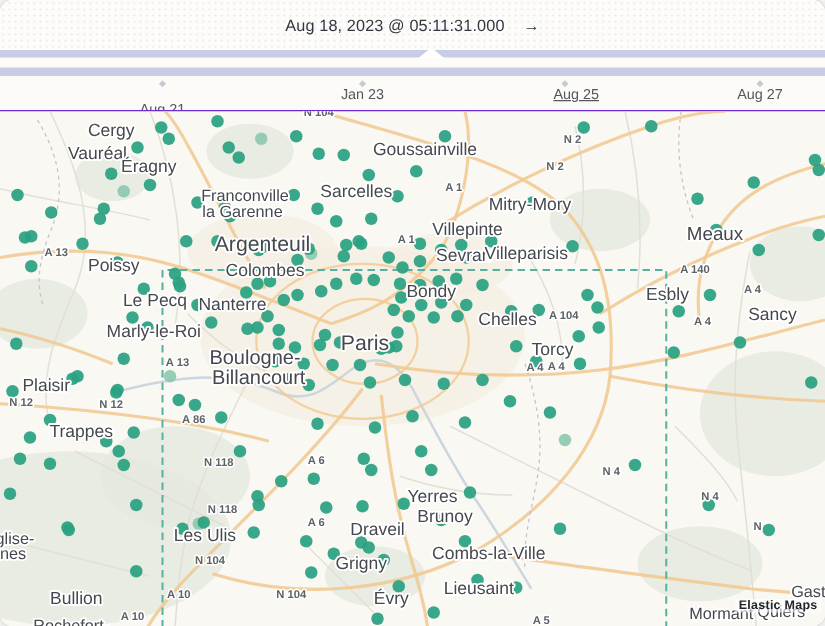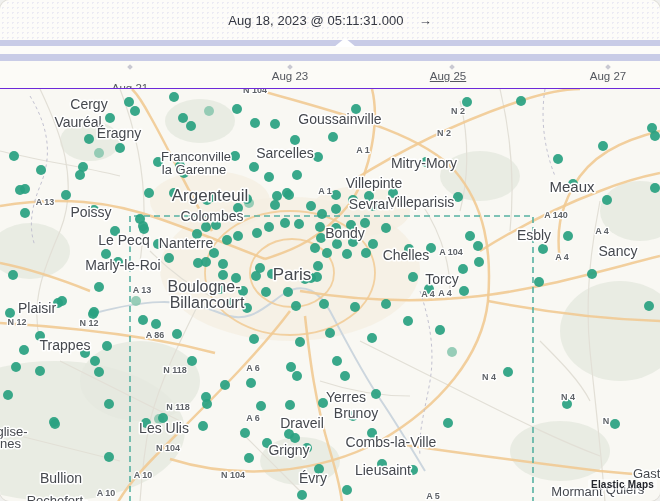--- a/index.html
+++ b/index.html
@@ -52,23 +52,23 @@
   <div class="strip strip1">
     <div class="caret"></div>
   </div>
   <div class="gap"></div>
   <div class="strip strip2"></div>
 
   <div class="axis dotted" id="axis">
       <div class="tick" style="left: 128px;"></div>
       <div class="tick-label" style="left: 130px; margin-top: 12px;">Aug 21</div>
       <div class="tick" style="left: 288px;"></div>
-      <div class="tick-label" style="left: 290px;">Aug 23</div>
+      <div class="tick-label" style="left: 290px;">Jan 23</div>
       <div class="tick" style="left: 450px;"></div>
-      <div class="tick-label" style="left: 448px; text-decoration: underline;">Aug 25</div>
+      <div class="tick-label" style="left: 461px; text-decoration: underline;">Aug 25</div>
       <div class="tick" style="left: 606px;"></div>
       <div class="tick-label" style="left: 608px;">Aug 27</div>
     </div>
 
   <div class="map">
     <svg id="mapSvg" width="660" height="413" viewBox="0 88 660 413">
         <ellipse cx="55" cy="430" rx="130" ry="70" fill="#e5e8de" opacity="0.8"></ellipse>
         <ellipse cx="140" cy="380" rx="60" ry="40" fill="#e5e8de" opacity="0.8"></ellipse>
         <ellipse cx="30" cy="250" rx="40" ry="28" fill="#e5e8de" opacity="0.8"></ellipse>
         <ellipse cx="620" cy="330" rx="60" ry="50" fill="#e5e8de" opacity="0.8"></ellipse>

